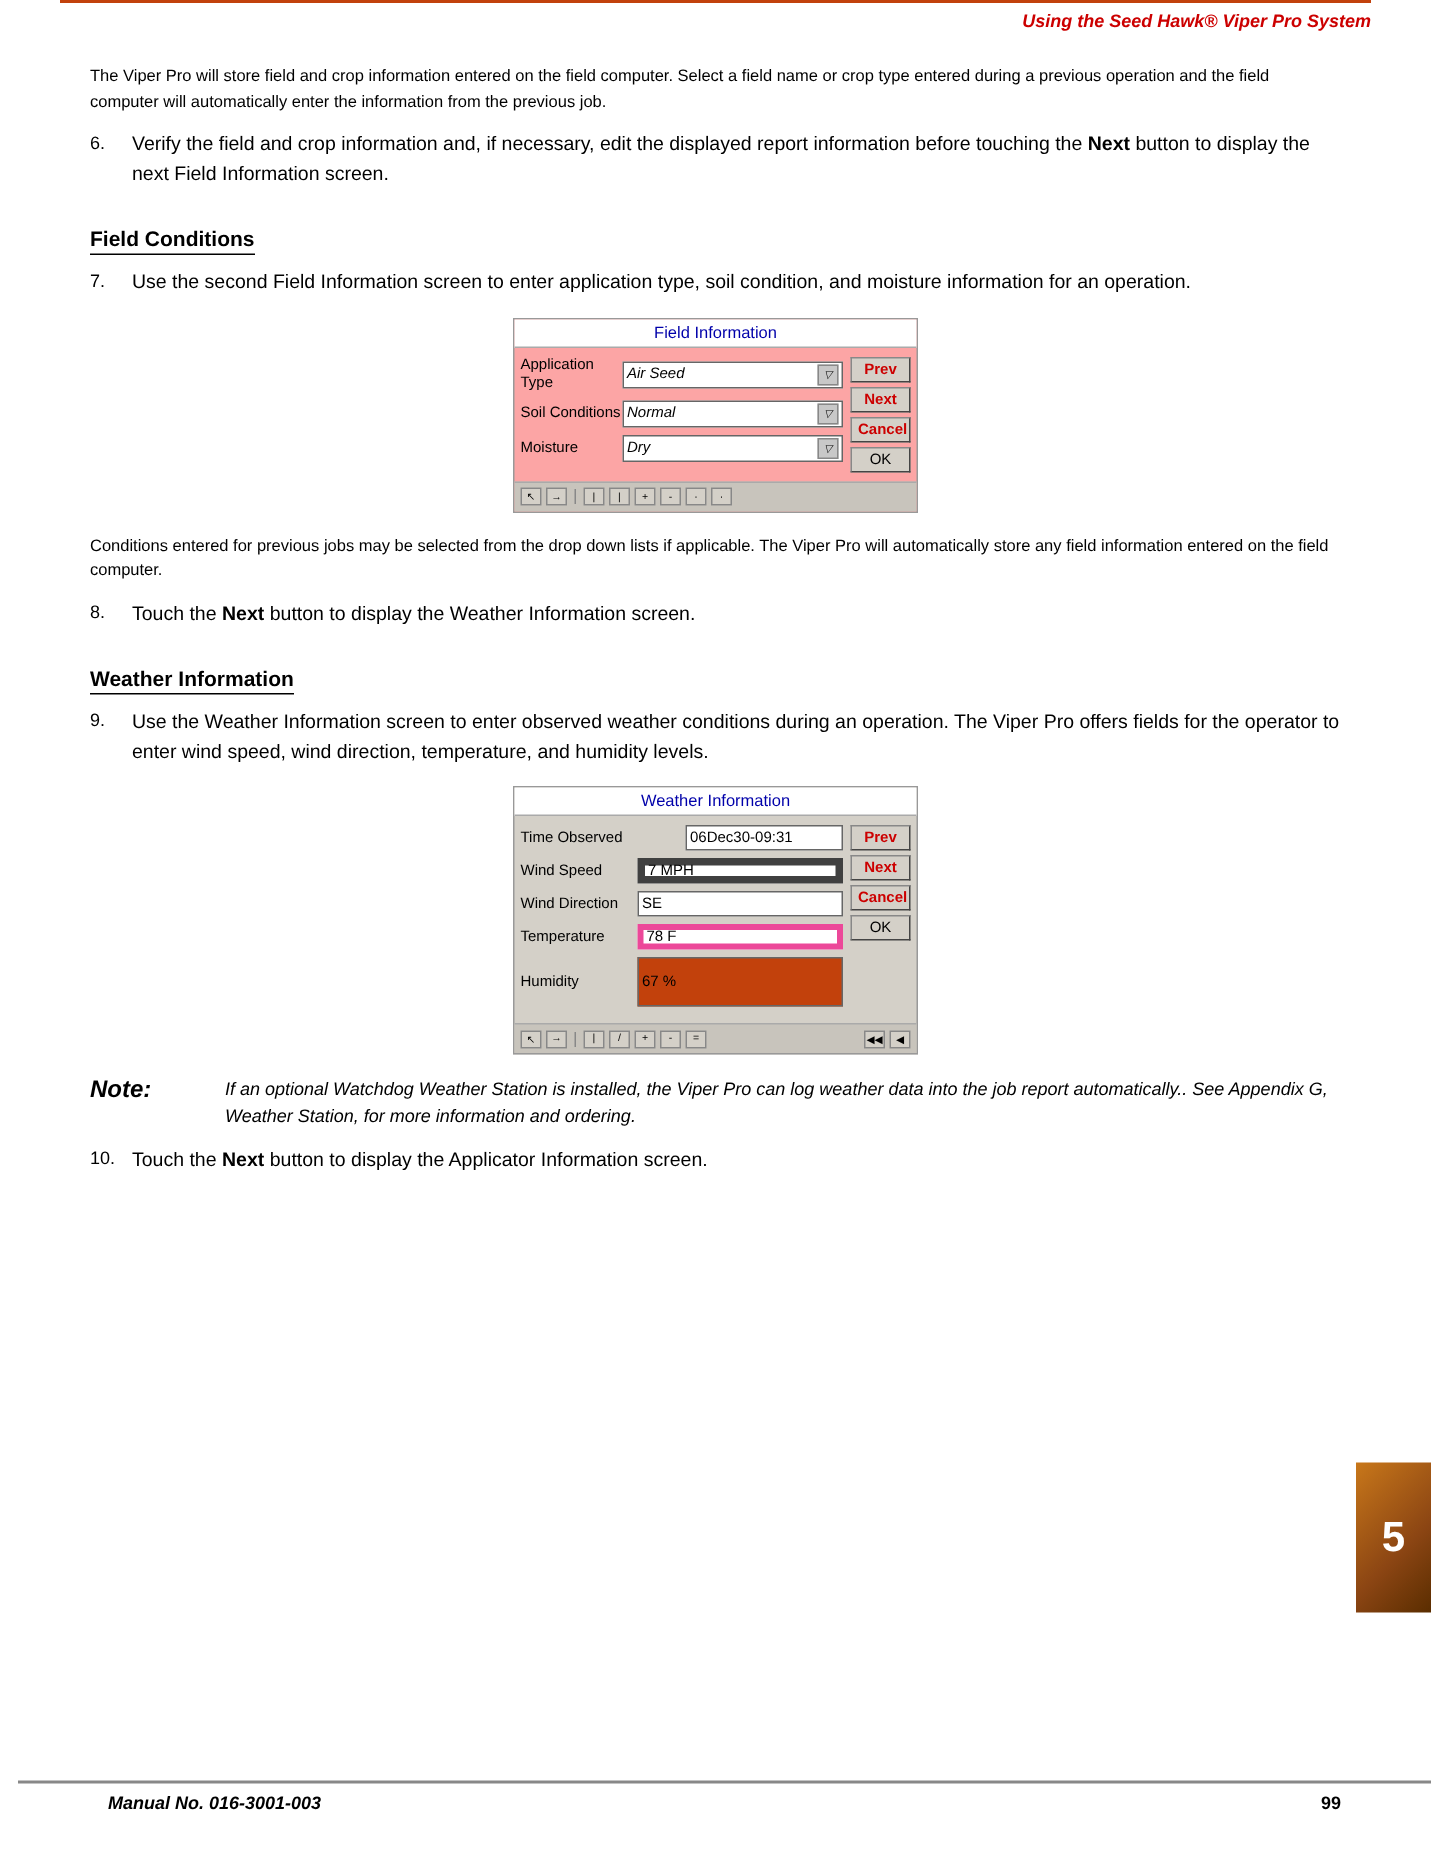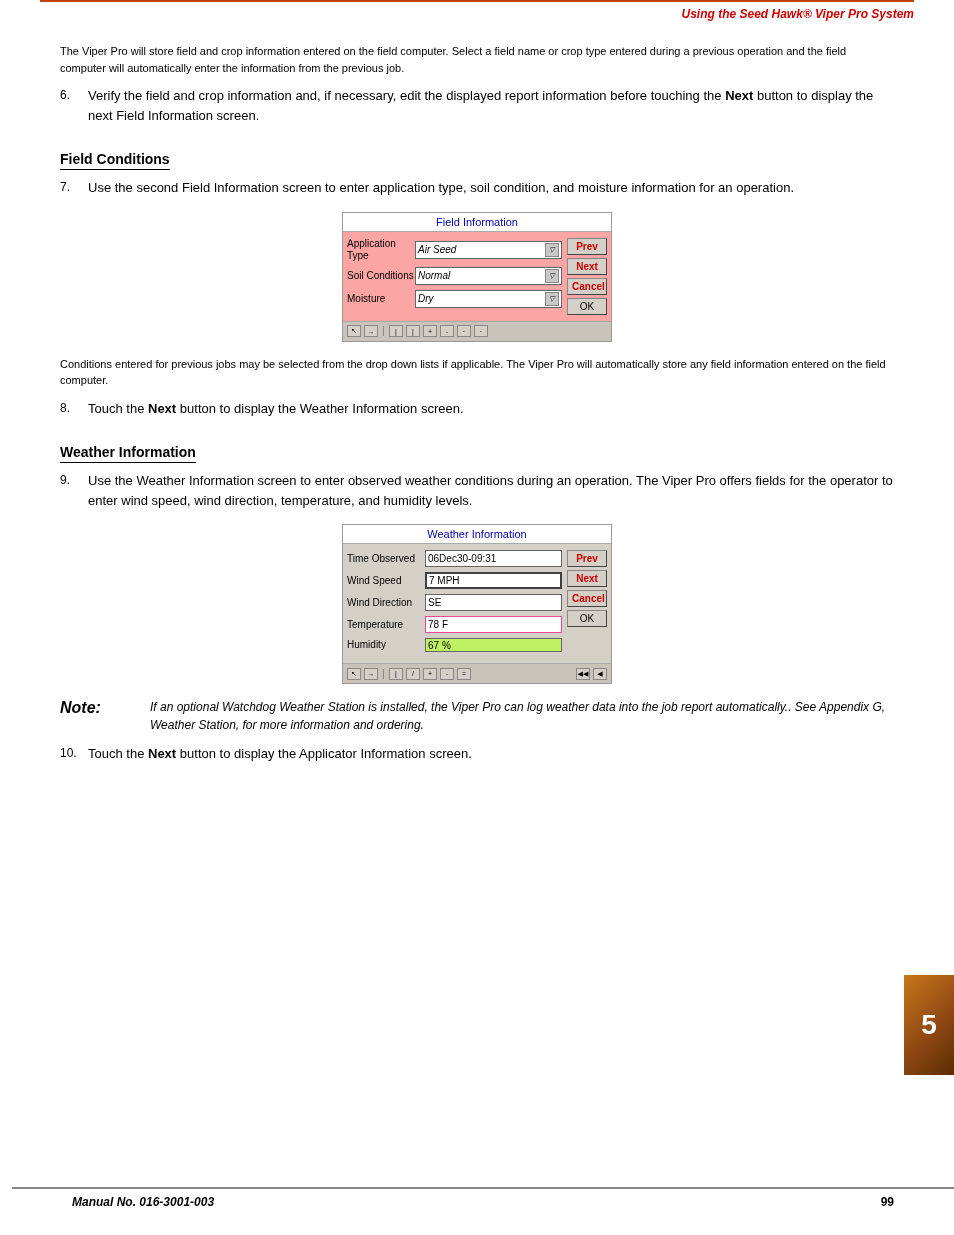--- a/index.html
+++ b/index.html
@@ -375,49 +375,49 @@
 
     
     <div class="dialog-wrapper">
       <div class="weather-dialog-box dialog-box">
         <div class="dialog-title">Weather Information</div>
         <div class="dialog-body">
           <div class="dialog-fields">
 
             <div class="weather-field-row">
               <div class="weather-field-label">Time Observed</div>
-              <div class="weather-field-input" style="display:flex;align-items:center;border:1px solid #666;background:#fff;height:17px;padding:0 2px;font-size:10px;">
+              <div class="weather-field-input" style="display:flex;align-items:center;border:1px solid #666;background:#fff;height:17px;padding:0 2px;font-size:10px;margin-left:32px;">
                 <span>06Dec30-09:31</span>
               </div>
             </div>
 
             <div class="weather-field-row">
               <div class="weather-field-label">Wind Speed</div>
-              <div class="weather-field-input" style="display:flex;align-items:center;border:2px solid #404040;background:#fff;height:17px;padding:0 2px;font-size:10px;">
+              <div class="weather-field-input" style="display:flex;align-items:center;border:5px solid #404040;background:#fff;height:17px;padding:0 2px;font-size:10px;">
                 <span>7 MPH</span>
               </div>
             </div>
 
             <div class="weather-field-row">
               <div class="weather-field-label">Wind Direction</div>
               <div class="weather-field-input" style="display:flex;align-items:center;border:1px solid #666;background:#fff;height:17px;padding:0 2px;font-size:10px;">
                 <span>SE</span>
               </div>
             </div>
 
             <div class="weather-field-row">
               <div class="weather-field-label">Temperature</div>
-              <div class="weather-field-input" style="display:flex;align-items:center;border:1px solid #ec4899;background:#fff;height:17px;padding:0 2px;font-size:10px;">
+              <div class="weather-field-input" style="display:flex;align-items:center;border:4px solid #ec4899;background:#fff;height:17px;padding:0 2px;font-size:10px;">
                 <span>78 F</span>
               </div>
             </div>
 
             <div class="weather-field-row">
               <div class="weather-field-label">Humidity</div>
-              <div class="weather-field-input" style="display:flex;align-items:center;border:1px solid #666;background:#bef264;height:14px;padding:0 2px;font-size:10px;">
+              <div class="weather-field-input" style="display:flex;align-items:center;border:1px solid #666;background:#c2410c;height:33px;padding:0 2px;font-size:10px;">
                 <span>67 %</span>
               </div>
             </div>
           </div>
           <div class="dialog-buttons">
             <button class="dialog-btn red">Prev</button>
             <button class="dialog-btn red">Next</button>
             <button class="dialog-btn red">Cancel</button>
             <button class="dialog-btn">OK</button>
           </div>

